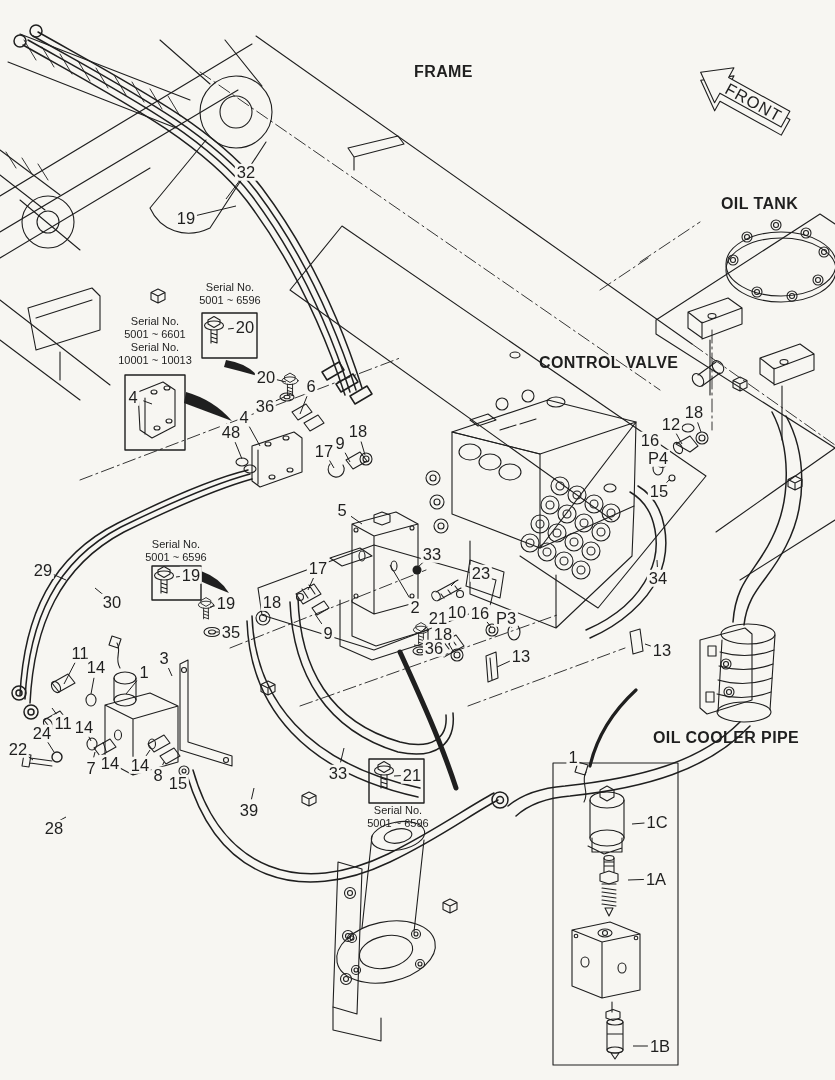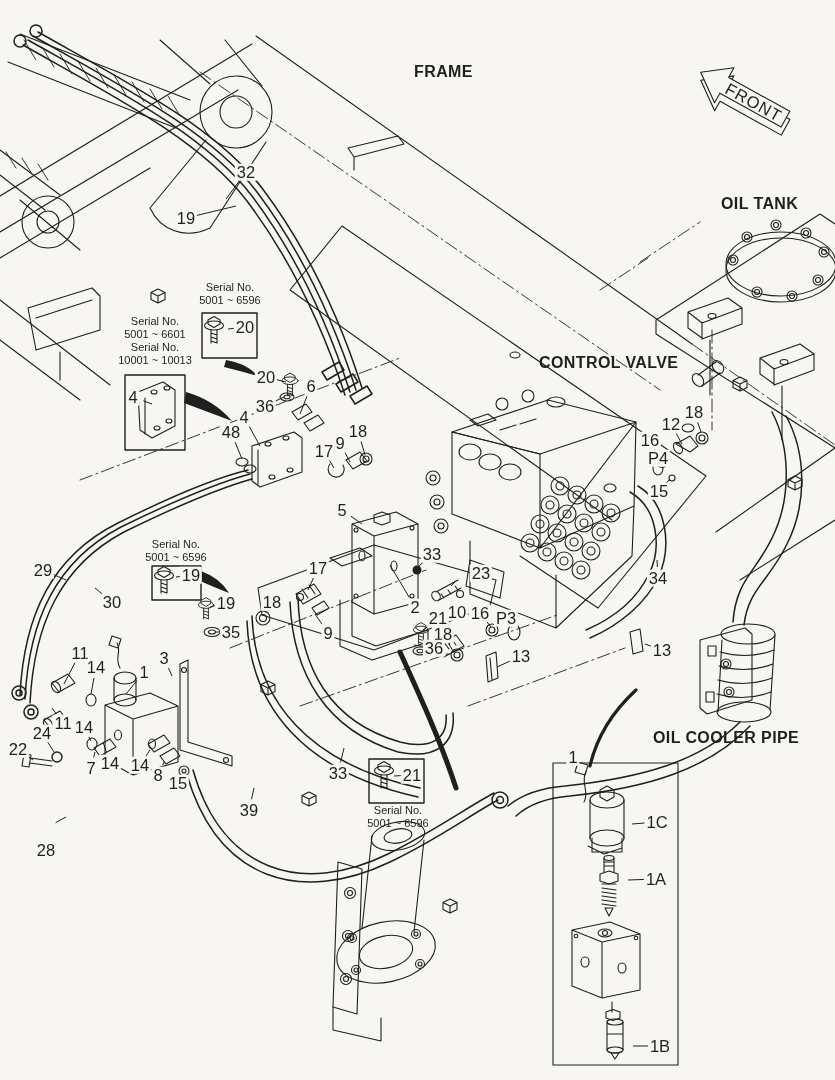--- a/index.html
+++ b/index.html
@@ -488,21 +488,21 @@
       <div class="callout" style="left: 84px; top: 727px;">14</div>
       <div class="callout" style="left: 42px; top: 733px;">24</div>
       <div class="callout" style="left: 18px; top: 749px;">22</div>
       <div class="callout" style="left: 91px; top: 768px;">7</div>
       <div class="callout" style="left: 110px; top: 763px;">14</div>
       <div class="callout" style="left: 140px; top: 765px;">14</div>
       <div class="callout" style="left: 158px; top: 775px;">8</div>
       <div class="callout" style="left: 178px; top: 783px;">15</div>
       <div class="callout" style="left: 249px; top: 810px;">39</div>
       <div class="callout" style="left: 338px; top: 773px;">33</div>
-      <div class="callout" style="left: 46px; top: 828px; margin-top: 22px;">28</div>
+      <div class="callout" style="left: 54px; top: 828px;">28</div>
       <div class="callout" style="left: 412px; top: 775px;">21</div>
       <div class="callout" style="left: 573px; top: 757px;">1</div>
       <div class="callout" style="left: 657px; top: 822px;">1C</div>
       <div class="callout" style="left: 656px; top: 879px;">1A</div>
       <div class="callout" style="left: 660px; top: 1046px;">1B</div>
     </div>
 
   <div class="title" id="t-frame">FRAME</div>
   <div class="title" id="t-oiltank">OIL TANK</div>
   <div class="title" id="t-controlvalve">CONTROL VALVE</div>

